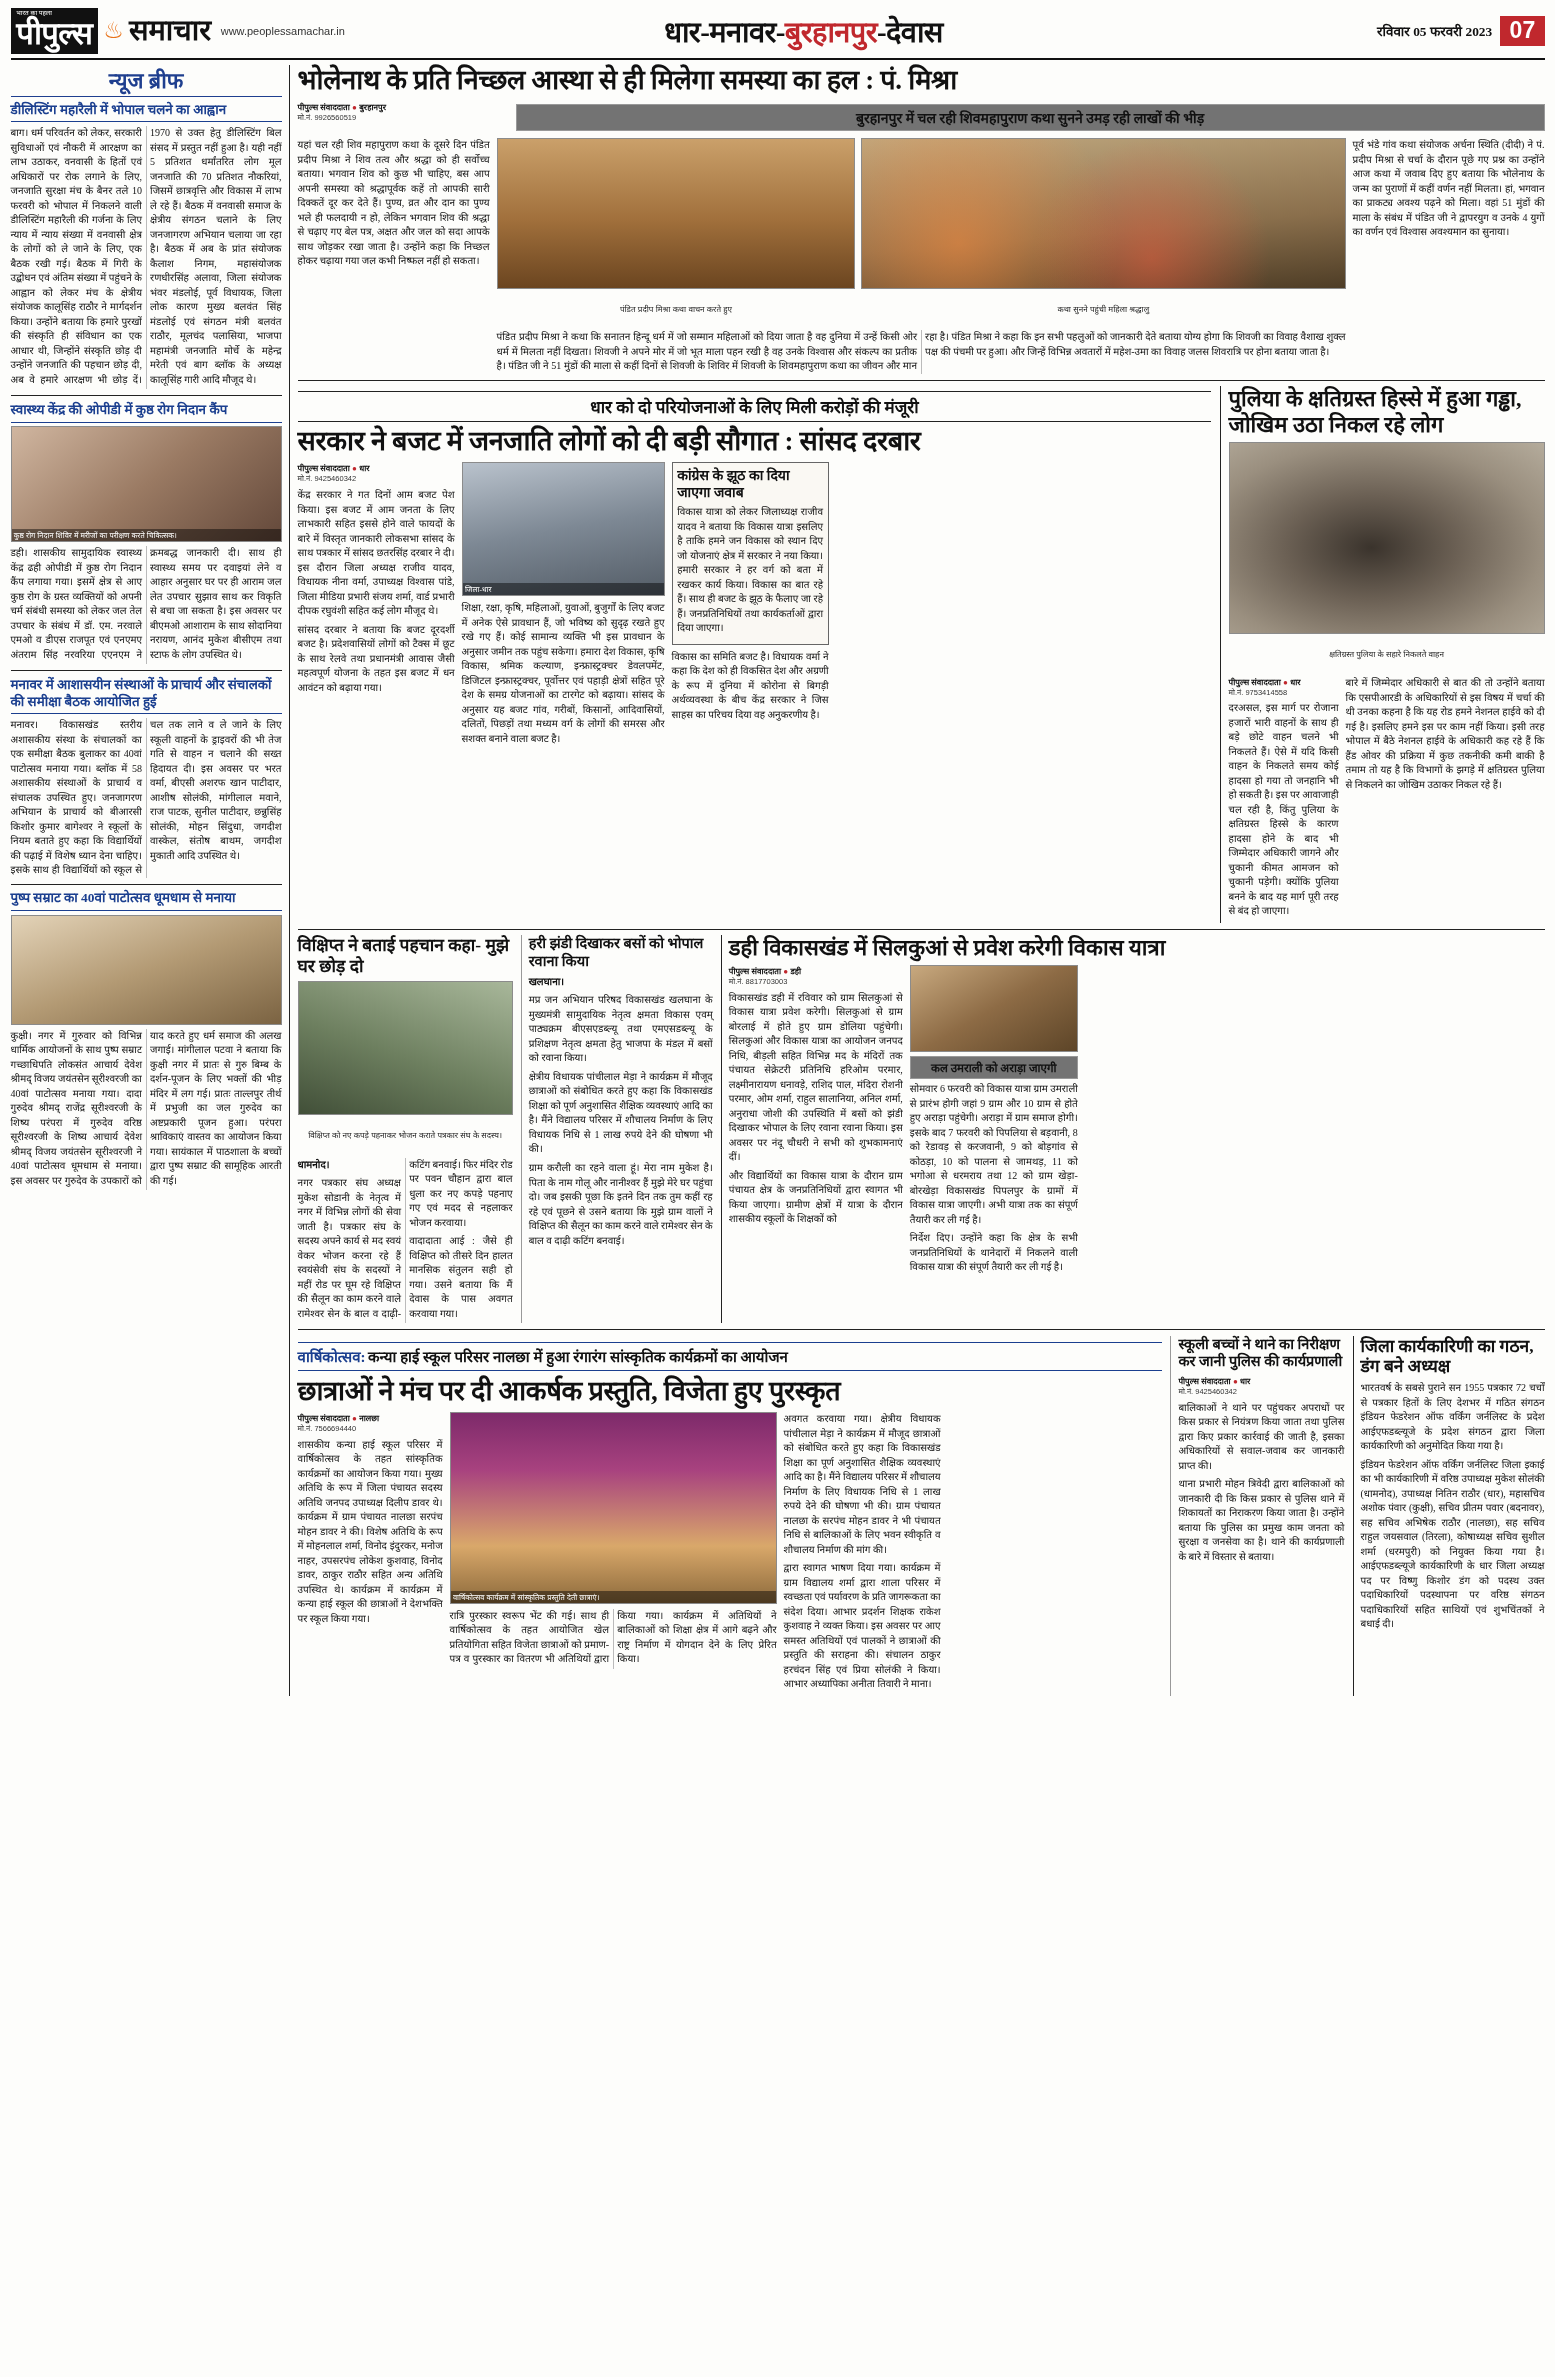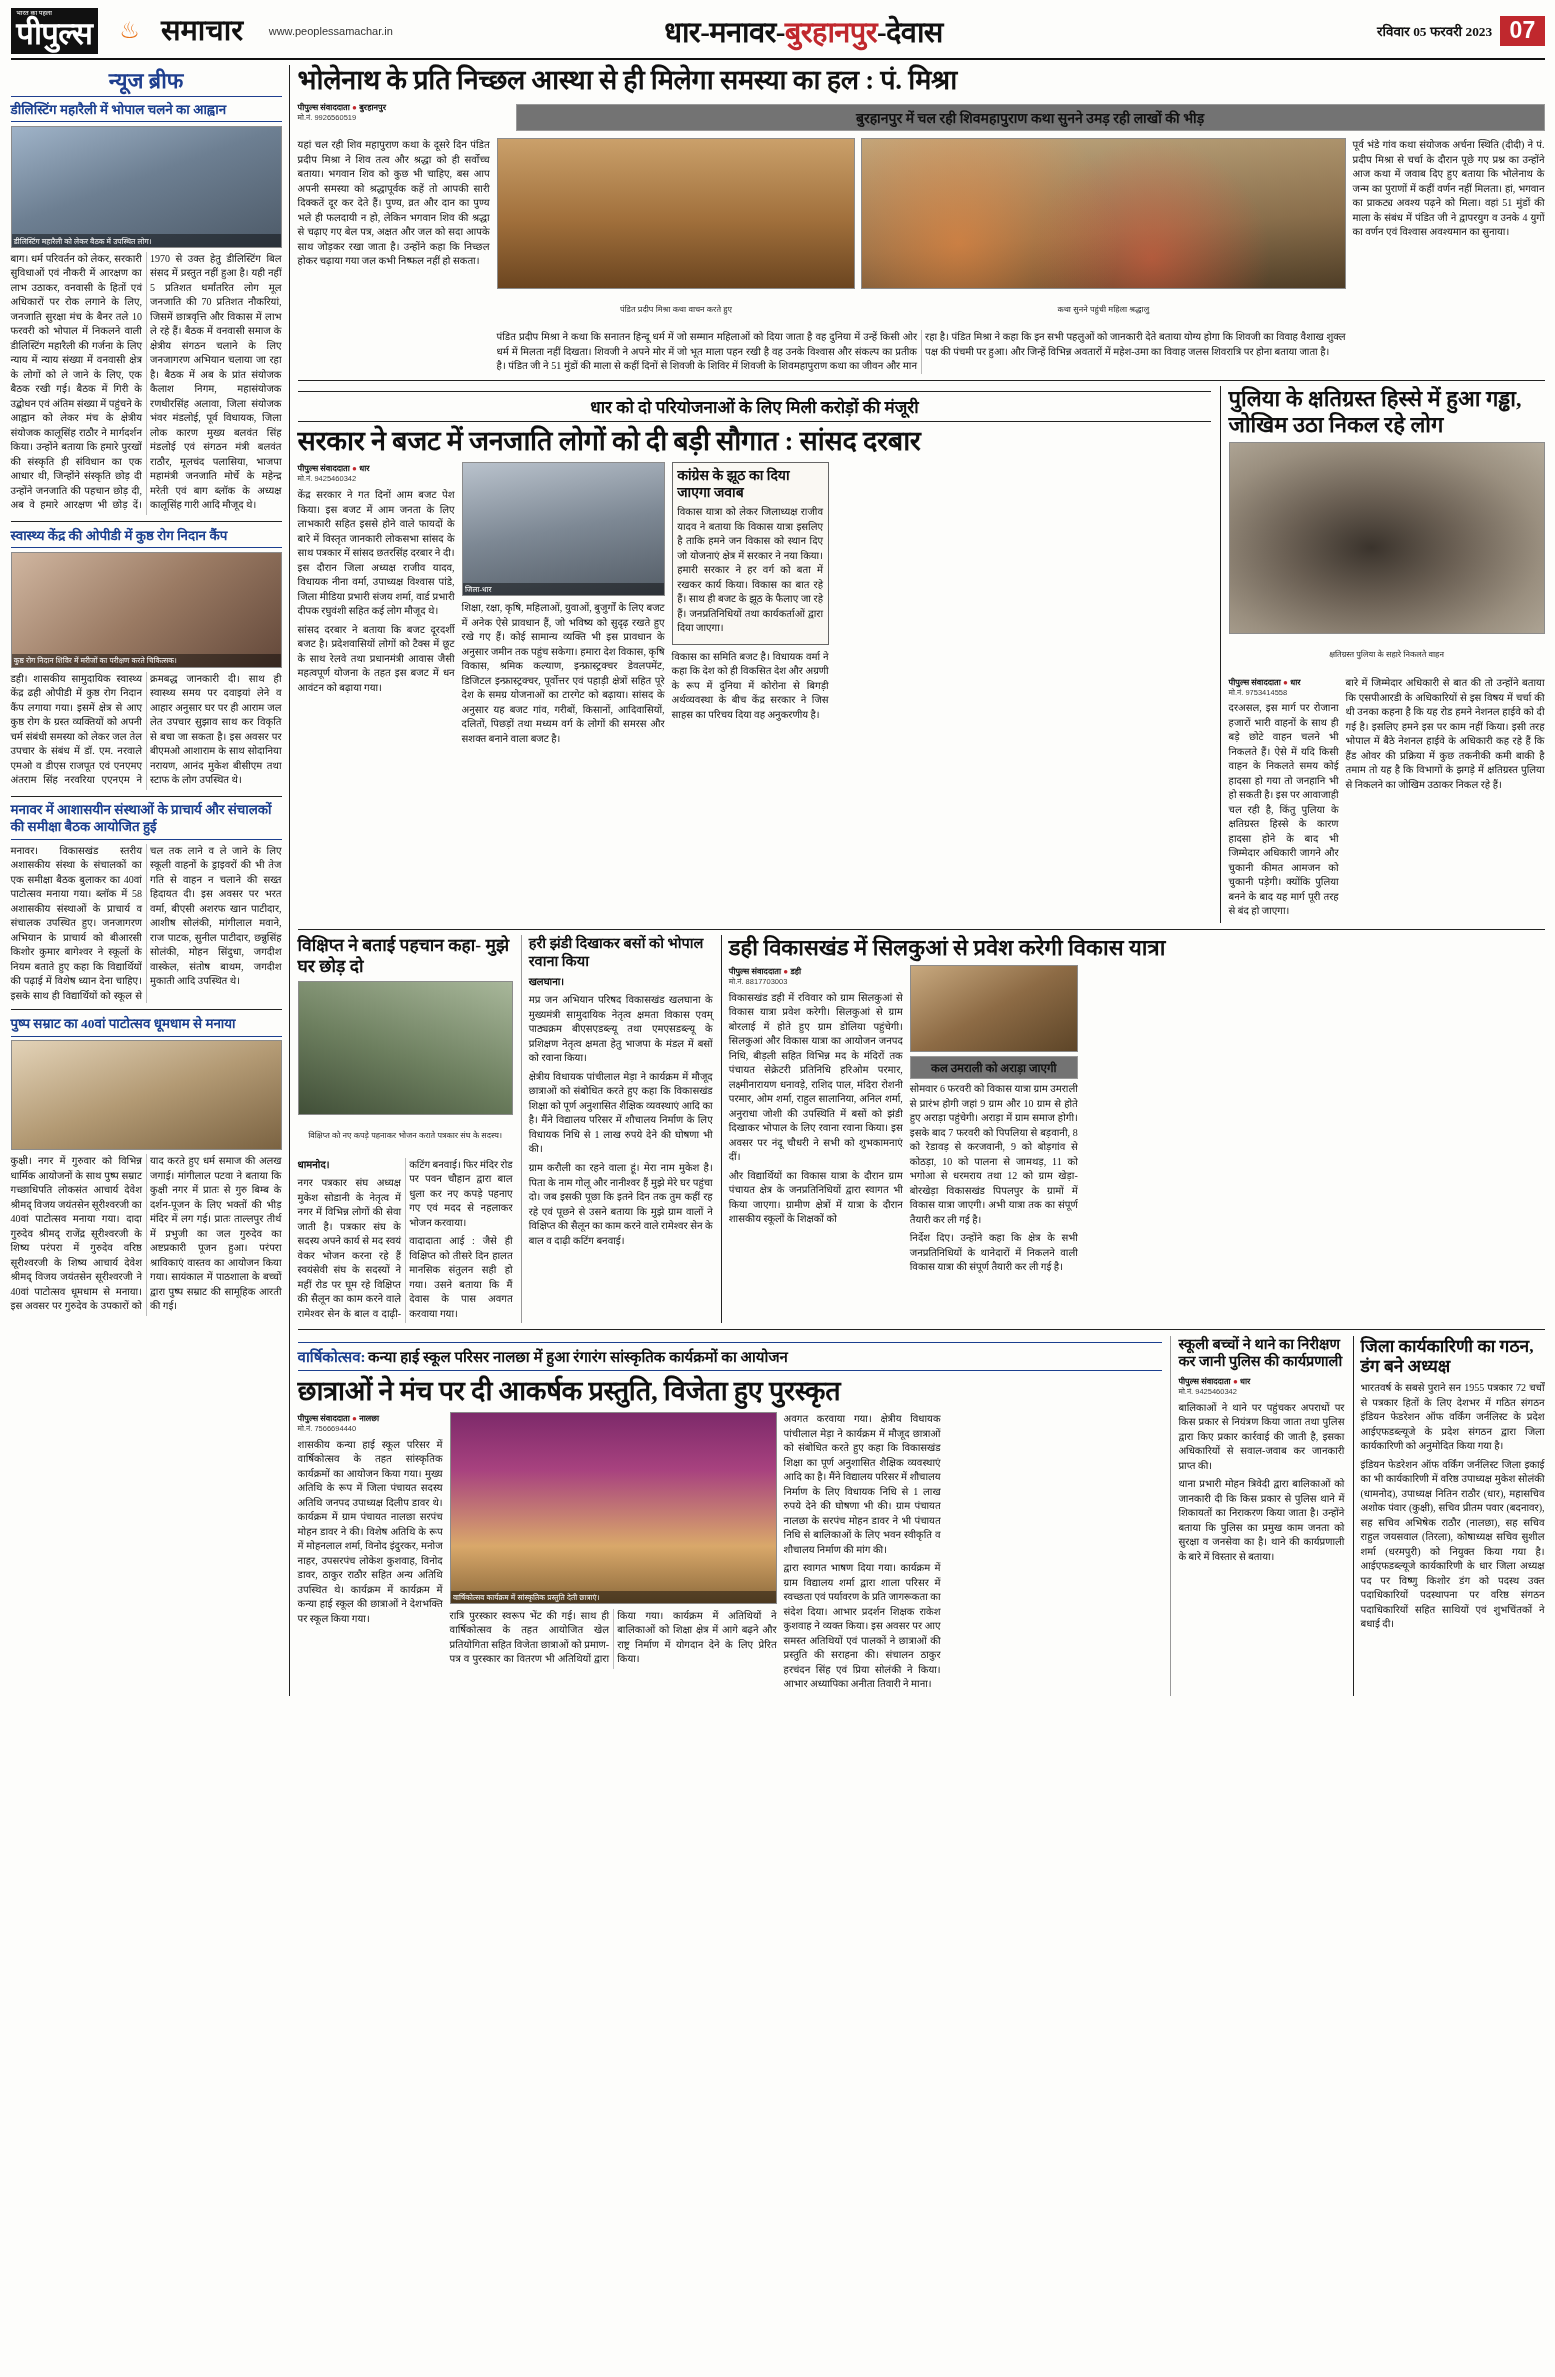--- a/index.html
+++ b/index.html
@@ -19,21 +19,21 @@
   }
 
   
   .masthead {
     display: flex;
     align-items: center;
     border-bottom: 2.9px solid #111;
     padding-bottom: 4.6px;
     margin-bottom: 0;
   }
-  .logo-wrap { display:flex; align-items:center; gap:21px; width: 302px; }
+  .logo-wrap { display:flex; align-items:center; gap:5px; width: 302px; }
   .logo-box {
     background: #111; color: #fff; font-weight: bold;
     font-family: "Liberation Sans", sans-serif;
     font-size: 31px; letter-spacing: -0.6px;
     padding: 2.3px 5.8px 4.6px 5.8px; line-height: 1;
   }
   .logo-box .tiny { display:block; font-size:6.4px; font-weight:normal; letter-spacing:0; margin-bottom:1.2px; }
   .logo-samachar {
     font-family: "Liberation Sans", sans-serif; font-weight: bold;
     font-size: 29px; color:#111; line-height:1;
@@ -152,23 +152,20 @@
     </div>
   </div>
 
   <div class="main-grid">
 
     <div class="col-left">
       <div class="brief-head">न्यूज ब्रीफ</div>
 
       <div>
         <div class="hl-blue bar">डीलिस्टिंग महारैली में भोपाल चलने का आह्वान</div>
-        <div class="photo ph-a" style="height:122px">
-          <span class="cap">डीलिस्टिंग महारैली को लेकर बैठक में उपस्थित लोग।</span>
-        </div>
         <div class="body-text cols2" style="margin-top:4.1px;">
           <p>बाग। धर्म परिवर्तन को लेकर, सरकारी सुविधाओं एवं नौकरी में आरक्षण का लाभ उठाकर, वनवासी के हितों एवं अधिकारों पर रोक लगाने के लिए, जनजाति सुरक्षा मंच के बैनर तले 10 फरवरी को भोपाल में निकलने वाली डीलिस्टिंग महारैली की गर्जना के लिए न्याय में न्याय संख्या में वनवासी क्षेत्र के लोगों को ले जाने के लिए, एक बैठक रखी गई। बैठक में गिरी के उद्बोधन एवं अंतिम संख्या में पहुंचने के आह्वान को लेकर मंच के क्षेत्रीय संयोजक कालूसिंह राठौर ने मार्गदर्शन किया। उन्होंने बताया कि हमारे पुरखों की संस्कृति ही संविधान का एक आधार थी, जिन्होंने संस्कृति छोड़ दी उन्होंने जनजाति की पहचान छोड़ दी, अब वे हमारे आरक्षण भी छोड़ दें। 1970 से उक्त हेतु डीलिस्टिंग बिल संसद में प्रस्तुत नहीं हुआ है। यही नहीं 5 प्रतिशत धर्मांतरित लोग मूल जनजाति की 70 प्रतिशत नौकरियां, जिसमें छात्रवृत्ति और विकास में लाभ ले रहे हैं। बैठक में वनवासी समाज के क्षेत्रीय संगठन चलाने के लिए जनजागरण अभियान चलाया जा रहा है। बैठक में अब के प्रांत संयोजक कैलाश निगम, महासंयोजक रणधीरसिंह अलावा, जिला संयोजक भंवर मंडलोई, पूर्व विधायक, जिला लोक कारण मुख्य बलवंत सिंह मंडलोई एवं संगठन मंत्री बलवंत राठौर, मूलचंद पलासिया, भाजपा महामंत्री जनजाति मोर्चे के महेन्द्र मरेती एवं बाग ब्लॉक के अध्यक्ष कालूसिंह गारी आदि मौजूद थे।</p>
         </div>
       </div>
 
       <div class="rule"></div>
 
       <div>
         <div class="hl-blue bar">स्वास्थ्य केंद्र की ओपीडी में कुष्ठ रोग निदान कैंप</div>
         <div class="photo ph-d" style="height:116px">

